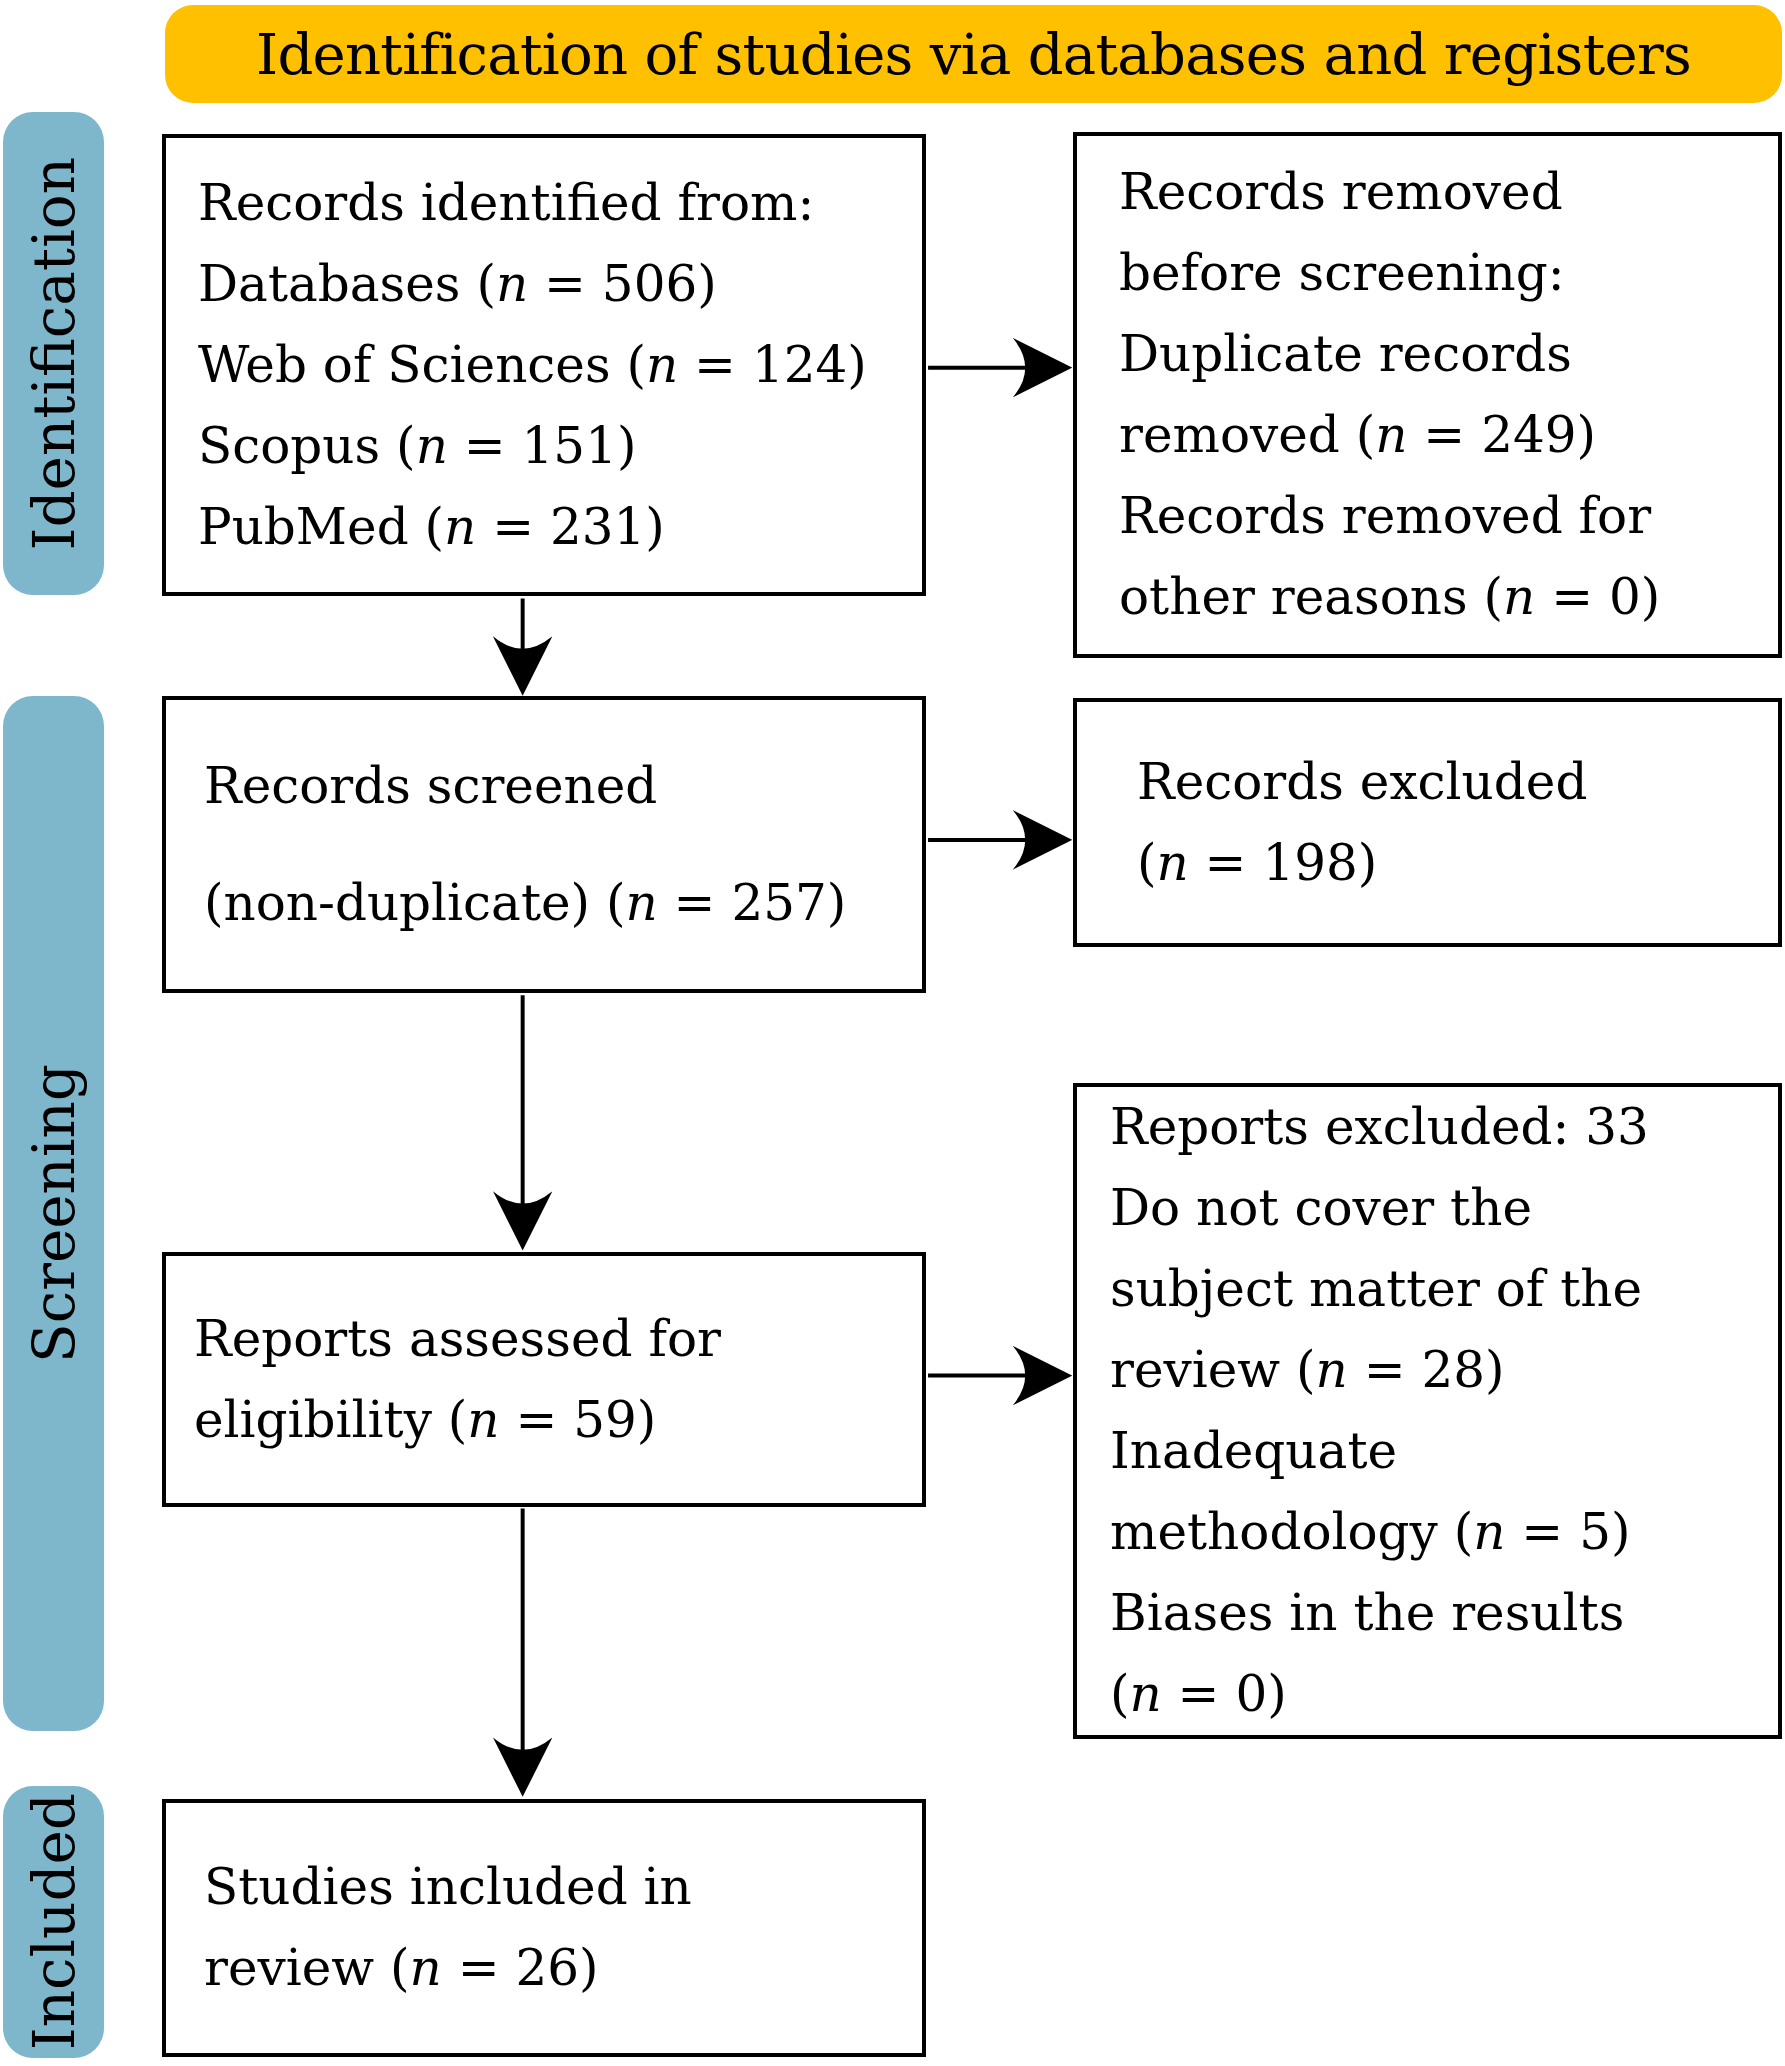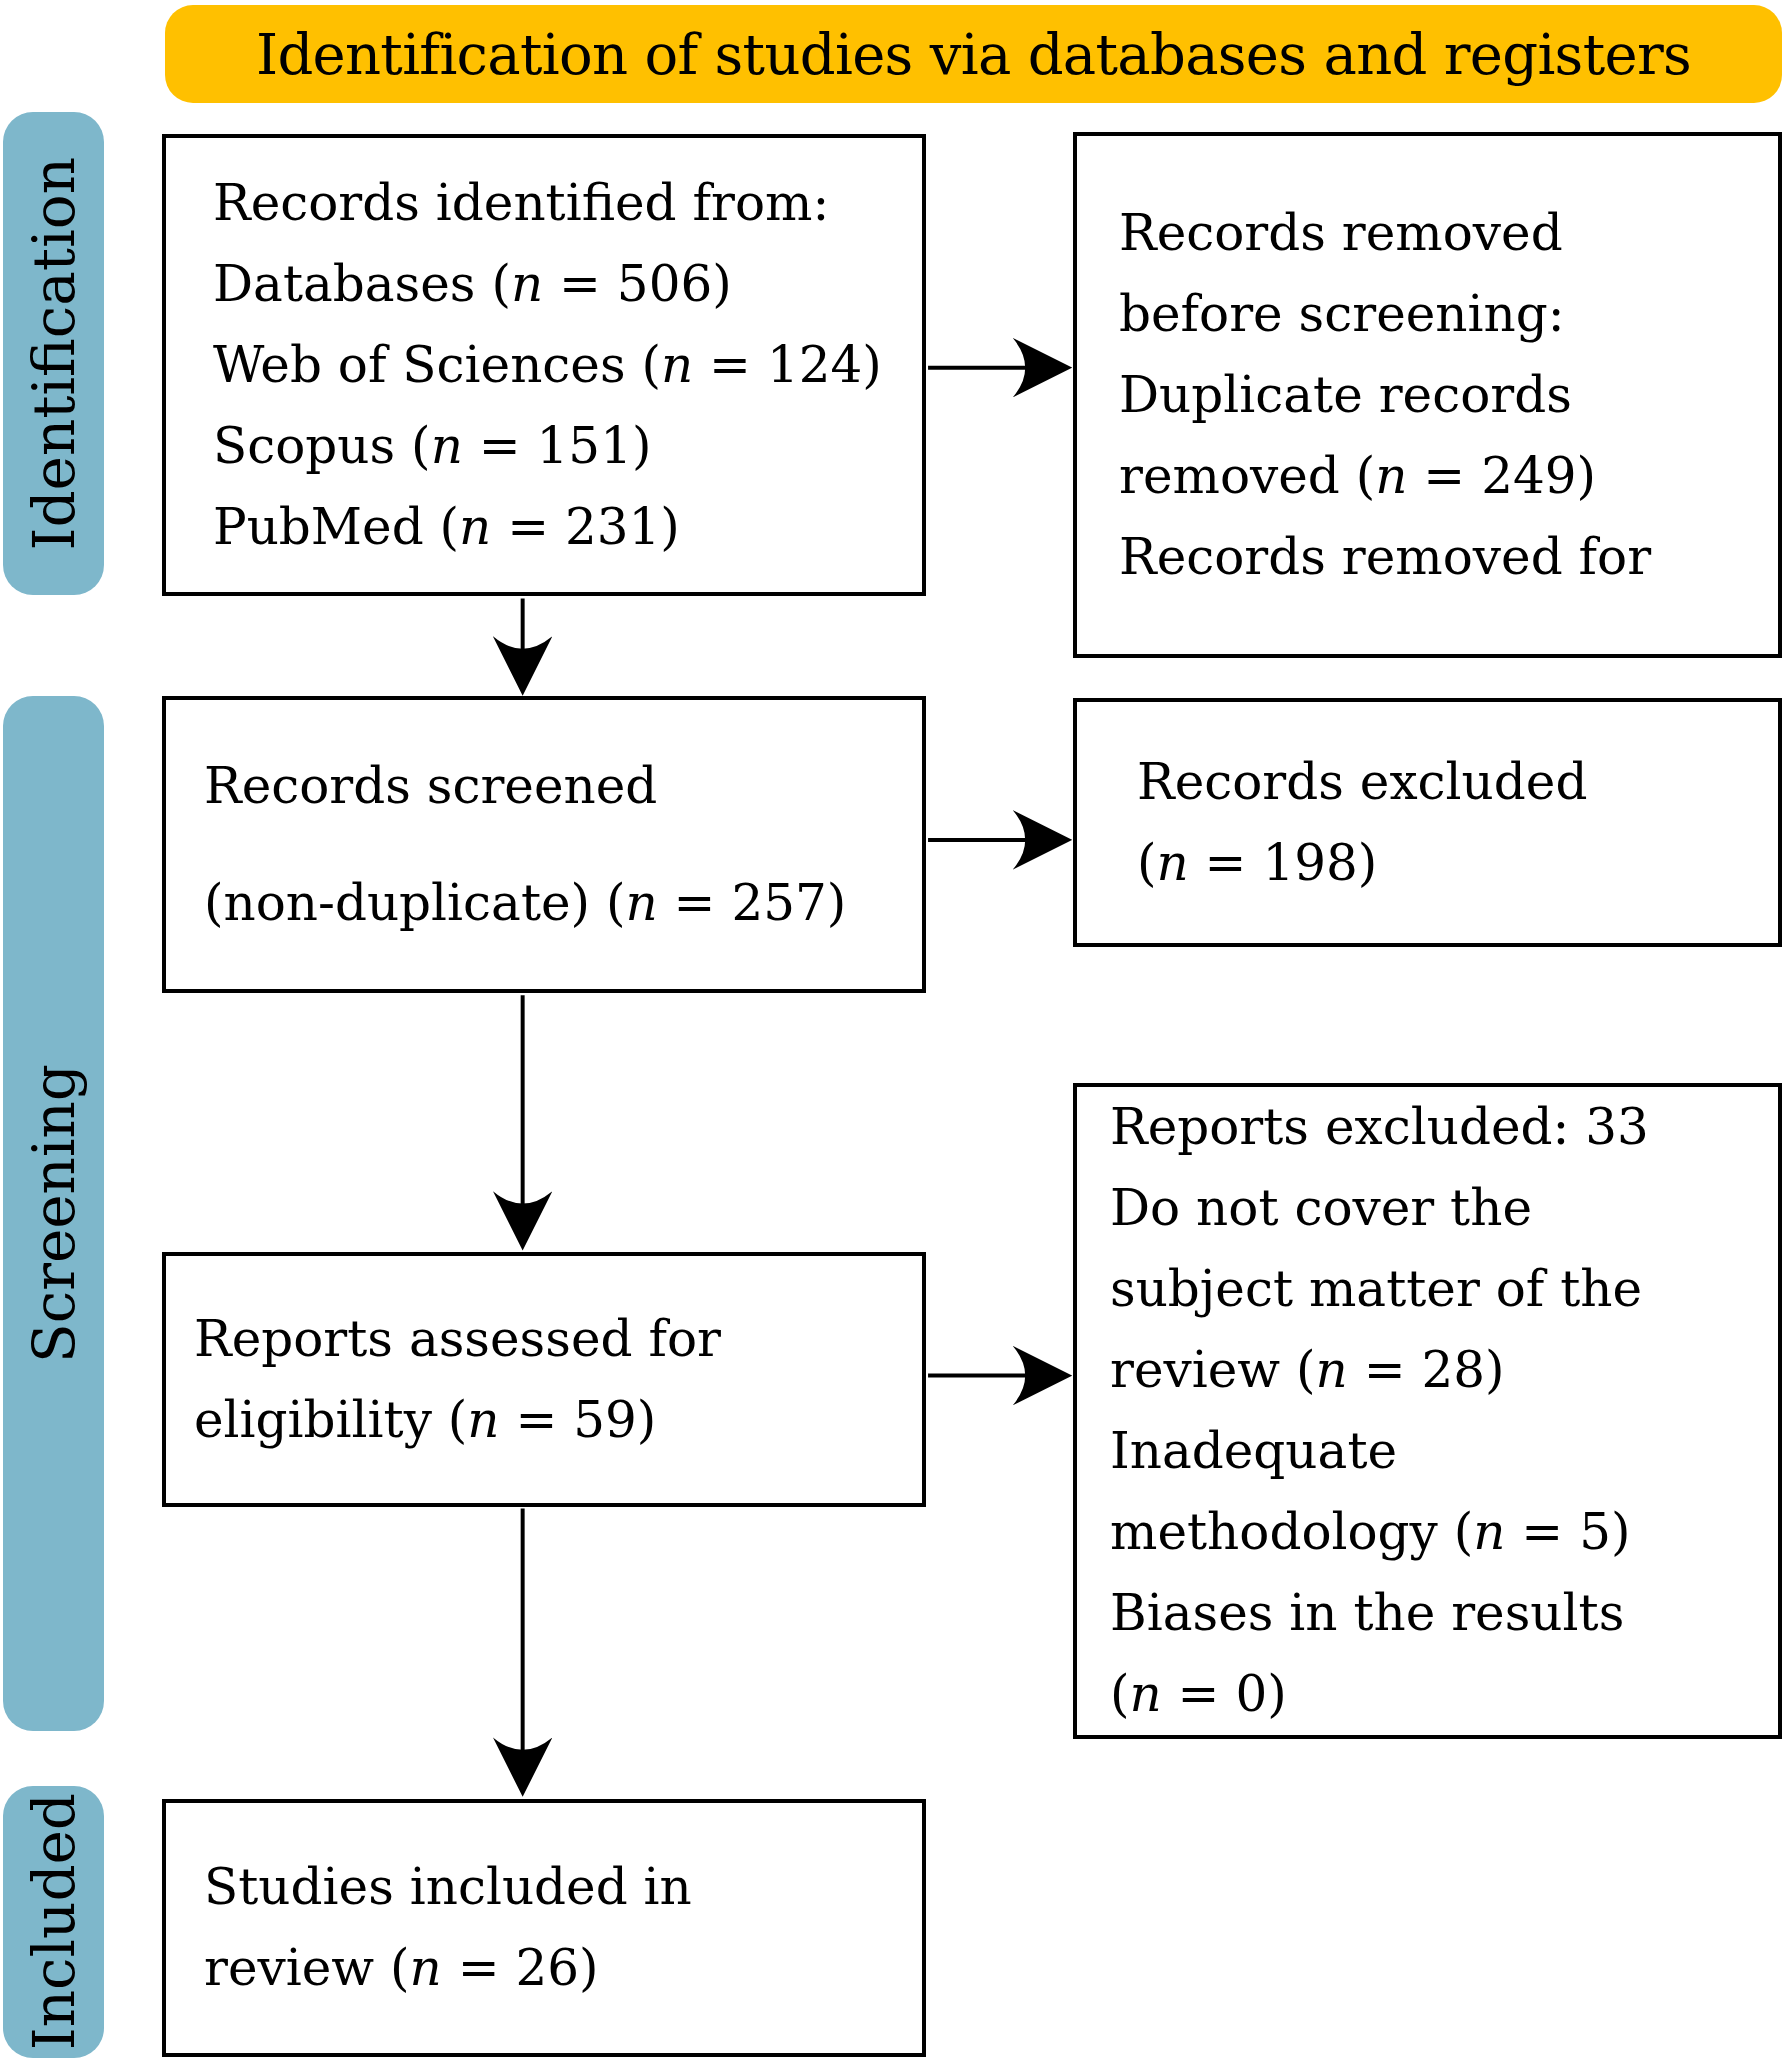--- a/index.html
+++ b/index.html
@@ -53,21 +53,21 @@
     background: #fff;
     display: flex; flex-direction: column; justify-content: center;
   }
   .box .line {
     font-size: 50px;
     line-height: 81px;
     white-space: nowrap;
   }
   .box i { font-style: italic; }
 
-  #box-identified        { left: 162px;  top: 134px;  width: 764px; height: 462px; padding-left: 47px; }
+  #box-identified        { left: 162px;  top: 134px;  width: 764px; height: 462px; padding-left: 32px; }
   #box-removed           { left: 1073px; top: 132px;  width: 709px; height: 526px; padding-left: 42px; }
   #box-screened          { left: 162px;  top: 696px; width: 764px; height: 297px; padding-left: 38px; gap: 36px; }
   #box-excluded-records  { left: 1073px; top: 698px; width: 709px; height: 249px; padding-left: 60px; }
   #box-assessed          { left: 162px;  top: 1252px; width: 764px; height: 255px; padding-left: 28px; }
   #box-excluded-reports  { left: 1073px; top: 1083px; width: 709px; height: 656px; padding-left: 33px; }
   #box-included          { left: 162px;  top: 1799px; width: 764px; height: 258px; padding-left: 38px; }
 
   #arrows { left: 0; top: 0; width: 1786px; height: 2066px; pointer-events: none; }
   #arrows line { stroke: #000; stroke-width: 6; }
 </style>
@@ -95,20 +95,21 @@
     <div class="line">Scopus (<i>n</i> = 151)</div>
     <div class="line">PubMed (<i>n</i> = 231)</div>
   </div>
 
 <div id="box-removed" class="abs box">
     <div class="line">Records removed</div>
     <div class="line">before screening:</div>
     <div class="line">Duplicate records</div>
     <div class="line">removed (<i>n</i> = 249)</div>
     <div class="line">Records removed for</div>
+    <div class="line">other reasons (<i>n</i> = 0)</div>
   </div>
 
 <div id="box-screened" class="abs box">
     <div class="line">Records screened</div>
     <div class="line">(non-duplicate) (<i>n</i> = 257)</div>
   </div>
 
 <div id="box-excluded-records" class="abs box">
     <div class="line">Records excluded</div>
     <div class="line">(<i>n</i> = 198)</div>

